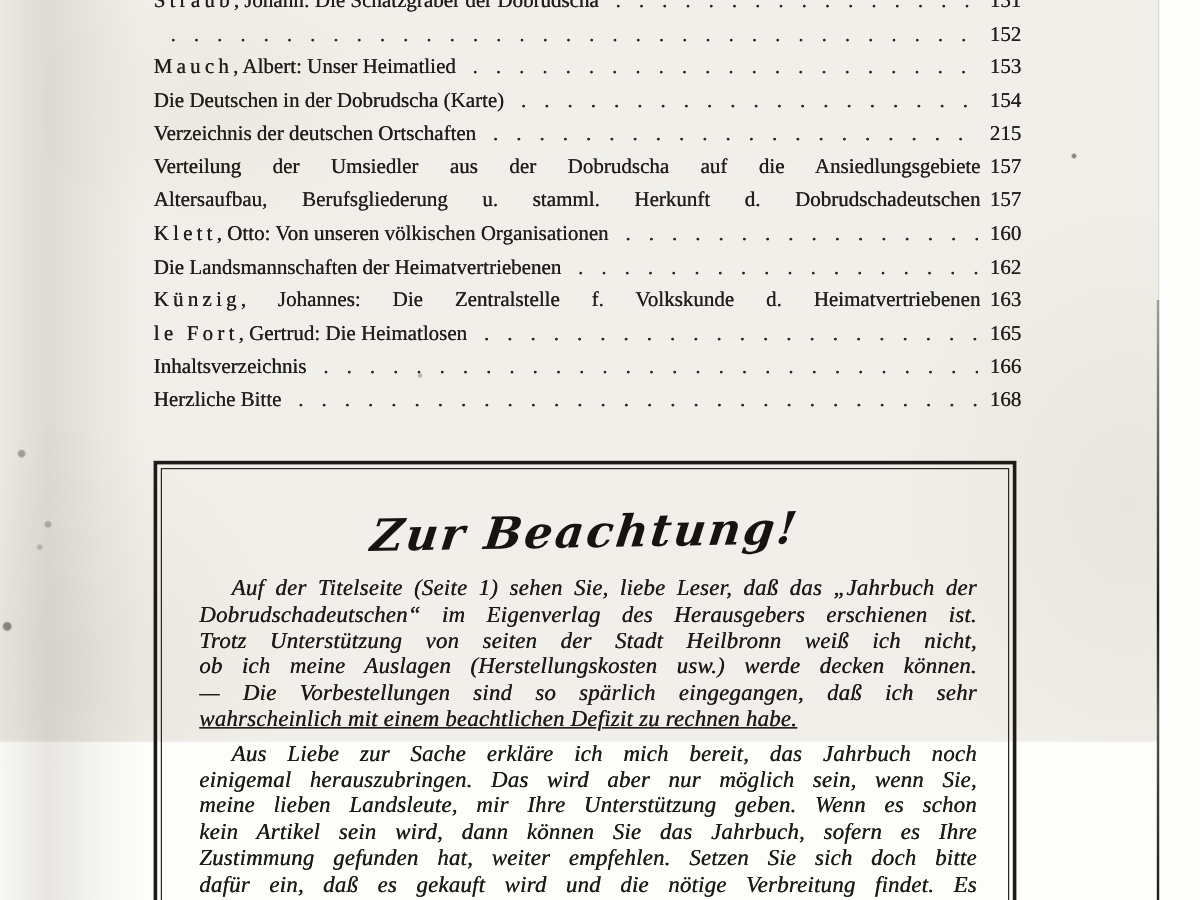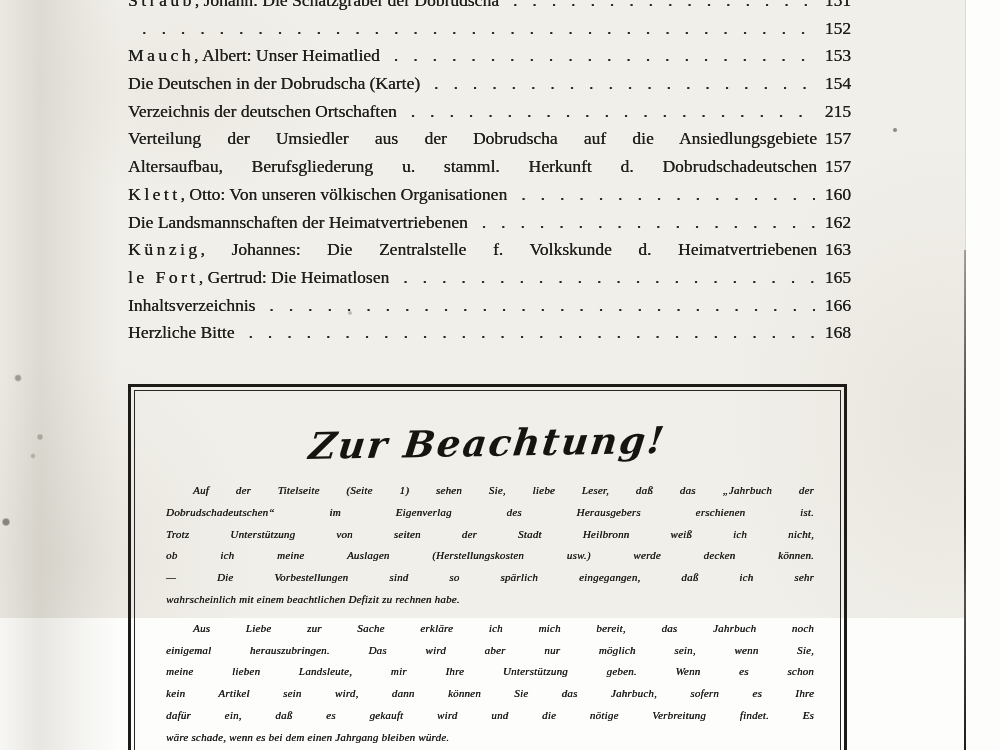--- a/index.html
+++ b/index.html
@@ -92,29 +92,29 @@
     letter-spacing: 2px;
     transform: skewX(-8deg) rotate(-1deg);
     color: #161411;
   }
   .notice-body {
     margin: 15px 26px 0 31px;
   }
   .notice-par { margin: 0 0 7px 0; }
   .notice-line {
     font-style: italic;
-    font-size: 11px; line-height: 21.8px;
+    font-size: 19px; line-height: 21.8px;
     letter-spacing: 0.2px;
     text-align: justify; text-align-last: justify;
     text-shadow: 0.3px 0 0 currentColor;
     white-space: normal;
     color: #1d1b18;
   }
   .notice-line.first { padding-left: 27px; }
-  .notice-line.last { text-align-last: left; }
+  .notice-line.last { text-align-last: left; text-decoration: underline; }
 </style>
 </head>
 <body>
 
 <div class="page">
   <div class="binding-shadow"></div>
 
   <div class="toc">
       <div class="toc-row">
         <span class="toc-label"><span class="toc-author">Straub</span><span>, Johann: Die Schatzgräber der Dobrudscha</span></span>
@@ -189,20 +189,21 @@
             <div class="notice-line">Trotz Unterstützung von seiten der Stadt Heilbronn weiß ich nicht,</div>
             <div class="notice-line">ob ich meine Auslagen (Herstellungskosten usw.) werde decken können.</div>
             <div class="notice-line">— Die Vorbestellungen sind so spärlich eingegangen, daß ich sehr</div>
             <div class="notice-line last">wahrscheinlich mit einem beachtlichen Defizit zu rechnen habe.</div>
           </div>
           <div class="notice-par">
             <div class="notice-line first">Aus Liebe zur Sache erkläre ich mich bereit, das Jahrbuch noch</div>
             <div class="notice-line">einigemal herauszubringen. Das wird aber nur möglich sein, wenn Sie,</div>
             <div class="notice-line">meine lieben Landsleute, mir Ihre Unterstützung geben. Wenn es schon</div>
             <div class="notice-line">kein Artikel sein wird, dann können Sie das Jahrbuch, sofern es Ihre</div>
+            <div class="notice-line">Zustimmung gefunden hat, weiter empfehlen. Setzen Sie sich doch bitte</div>
             <div class="notice-line">dafür ein, daß es gekauft wird und die nötige Verbreitung findet. Es</div>
             <div class="notice-line last">wäre schade, wenn es bei dem einen Jahrgang bleiben würde.</div>
           </div>
         </div>
     </div>
   </div>
 
   <div class="scan-edge">
     <div class="scan-edge-line"></div>
   </div>

